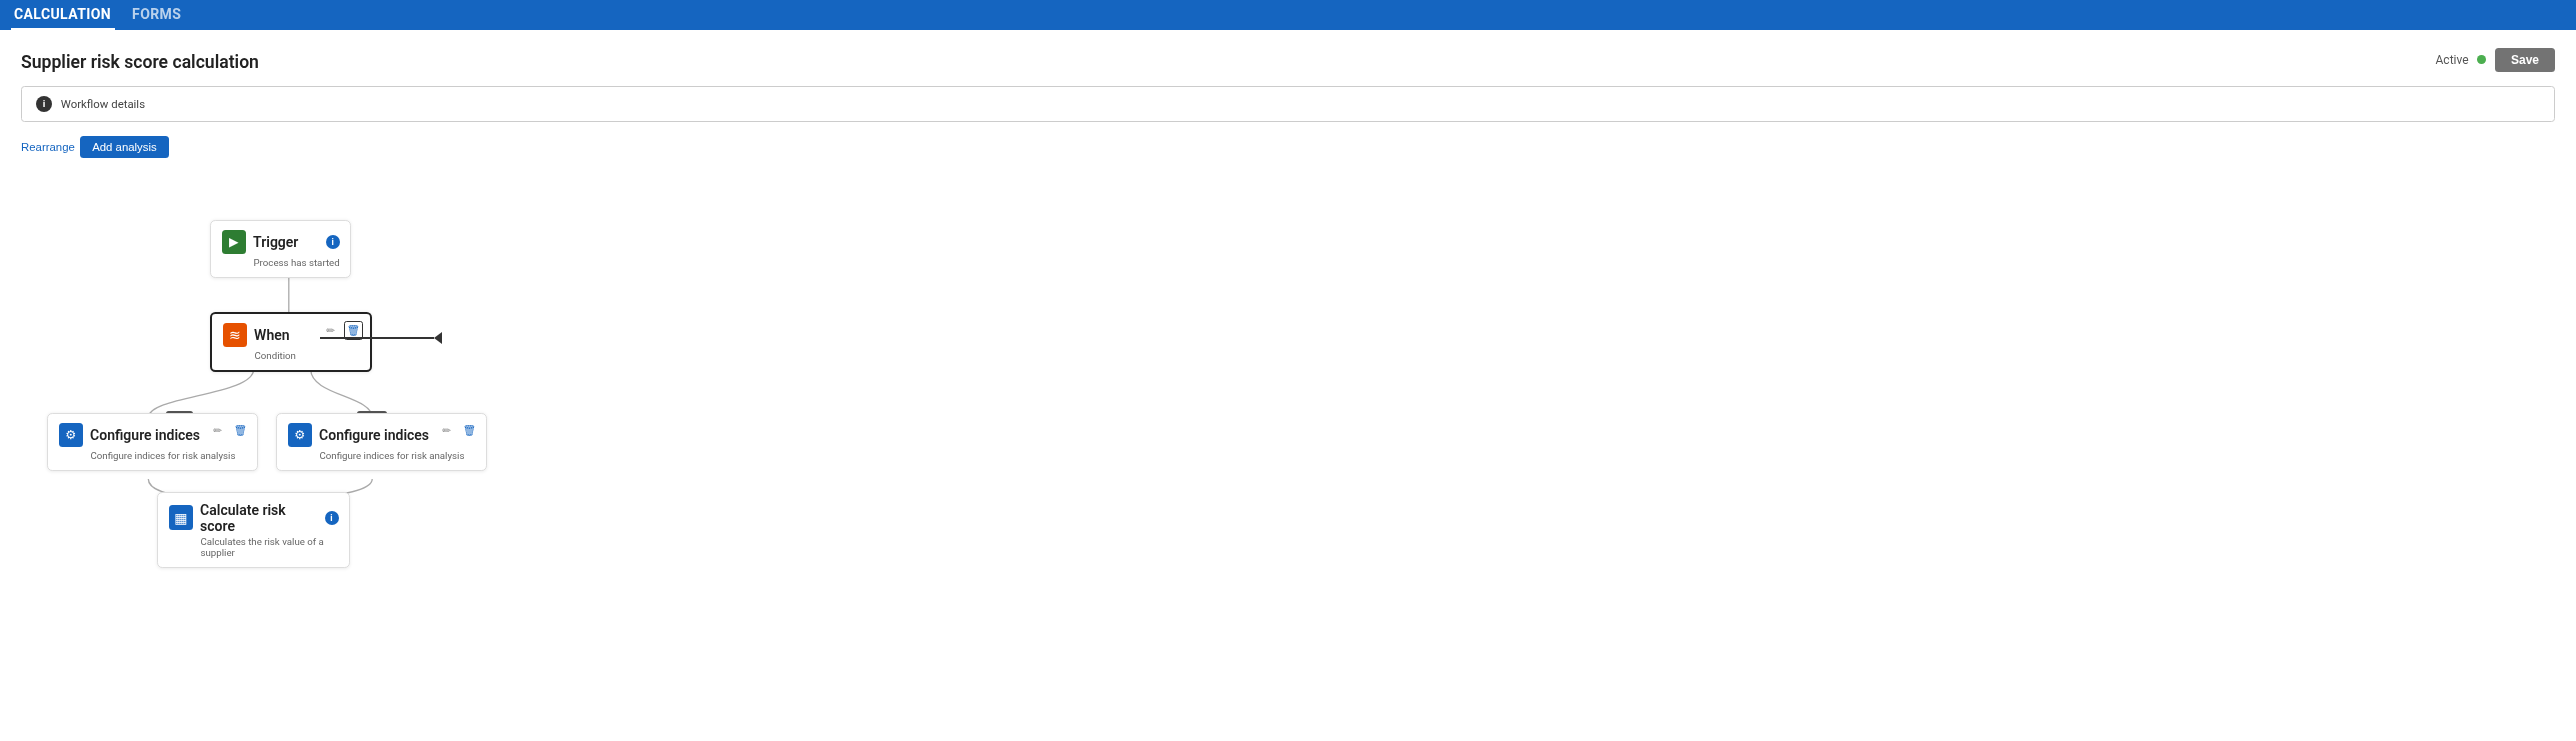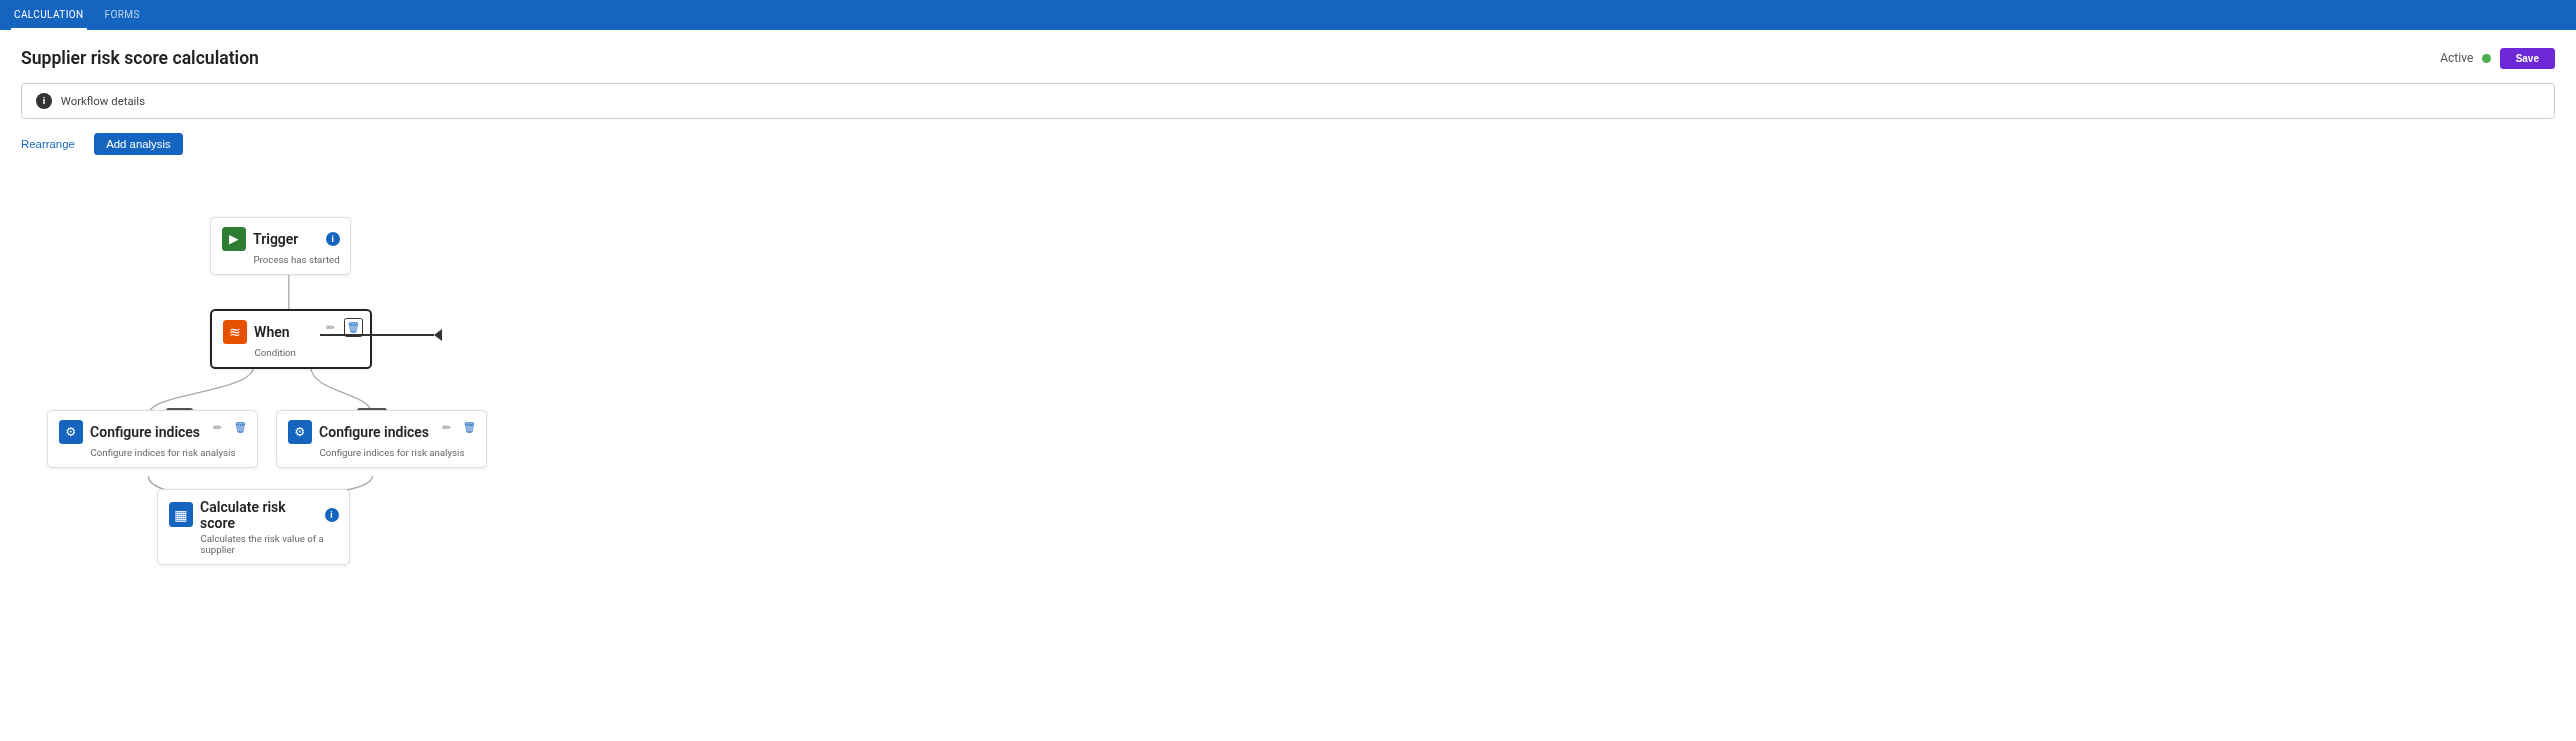--- a/index.html
+++ b/index.html
@@ -9,22 +9,22 @@
     .top-nav {
       background: #1565c0;
       height: 30px;
       display: flex;
       align-items: center;
       padding: 0 10.5px;
       gap: 14px;
     }
     .nav-tab {
       color: #fff;
-      font-size: 10px;
-      font-weight: 400;
+      font-size: 14px;
+      font-weight: 700;
       letter-spacing: 0.4px;
       padding: 0 3.5px;
       height: 100%;
       display: flex;
       align-items: center;
       border-bottom: 2.6px solid transparent;
       cursor: pointer;
     }
     .nav-tab.active {
       border-bottom: 2.6px solid #fff;
@@ -37,21 +37,21 @@
     
     .main-content {
       background: #fff;
       min-height: calc(100vh - 30px);
       padding: 17.6px 21px;
     }
 
     
     .header-row {
       display: flex;
-      align-items: flex-start;
+      align-items: flex-end;
       justify-content: space-between;
       margin-bottom: 14px;
       gap: 27px;
     }
     .page-title {
       font-size: 17.6px;
       font-weight: 600;
       color: #222;
     }
     .header-right {
@@ -64,26 +64,26 @@
       color: #555;
     }
     .active-dot {
       width: 8.8px;
       height: 8.8px;
       border-radius: 50%;
       background: #4caf50;
       display: inline-block;
     }
     .save-btn {
-      background: #6d28d9;
+      background: #737373;
       color: #fff;
       border: none;
       border-radius: 3.5px;
       padding: 5.3px 16px;
-      font-size: 10px;
+      font-size: 12px;
       font-weight: 600;
       cursor: pointer;
     }
 
     
     .workflow-details-bar {
       border: 0.9px solid #ccc;
       border-radius: 3.5px;
       padding: 8.8px 14px;
       display: flex;
@@ -104,21 +104,21 @@
       justify-content: center;
       font-size: 9.7px;
       font-weight: bold;
       flex-shrink: 0;
     }
 
     
     .toolbar {
       display: flex;
       align-items: center;
-      gap: 19px;
+      gap: 5px;
       margin-bottom: 17.6px;
     }
     .rearrange-btn {
       background: transparent;
       border: none;
       color: #1565c0;
       font-size: 11.4px;
       font-weight: 500;
       cursor: pointer;
     }

